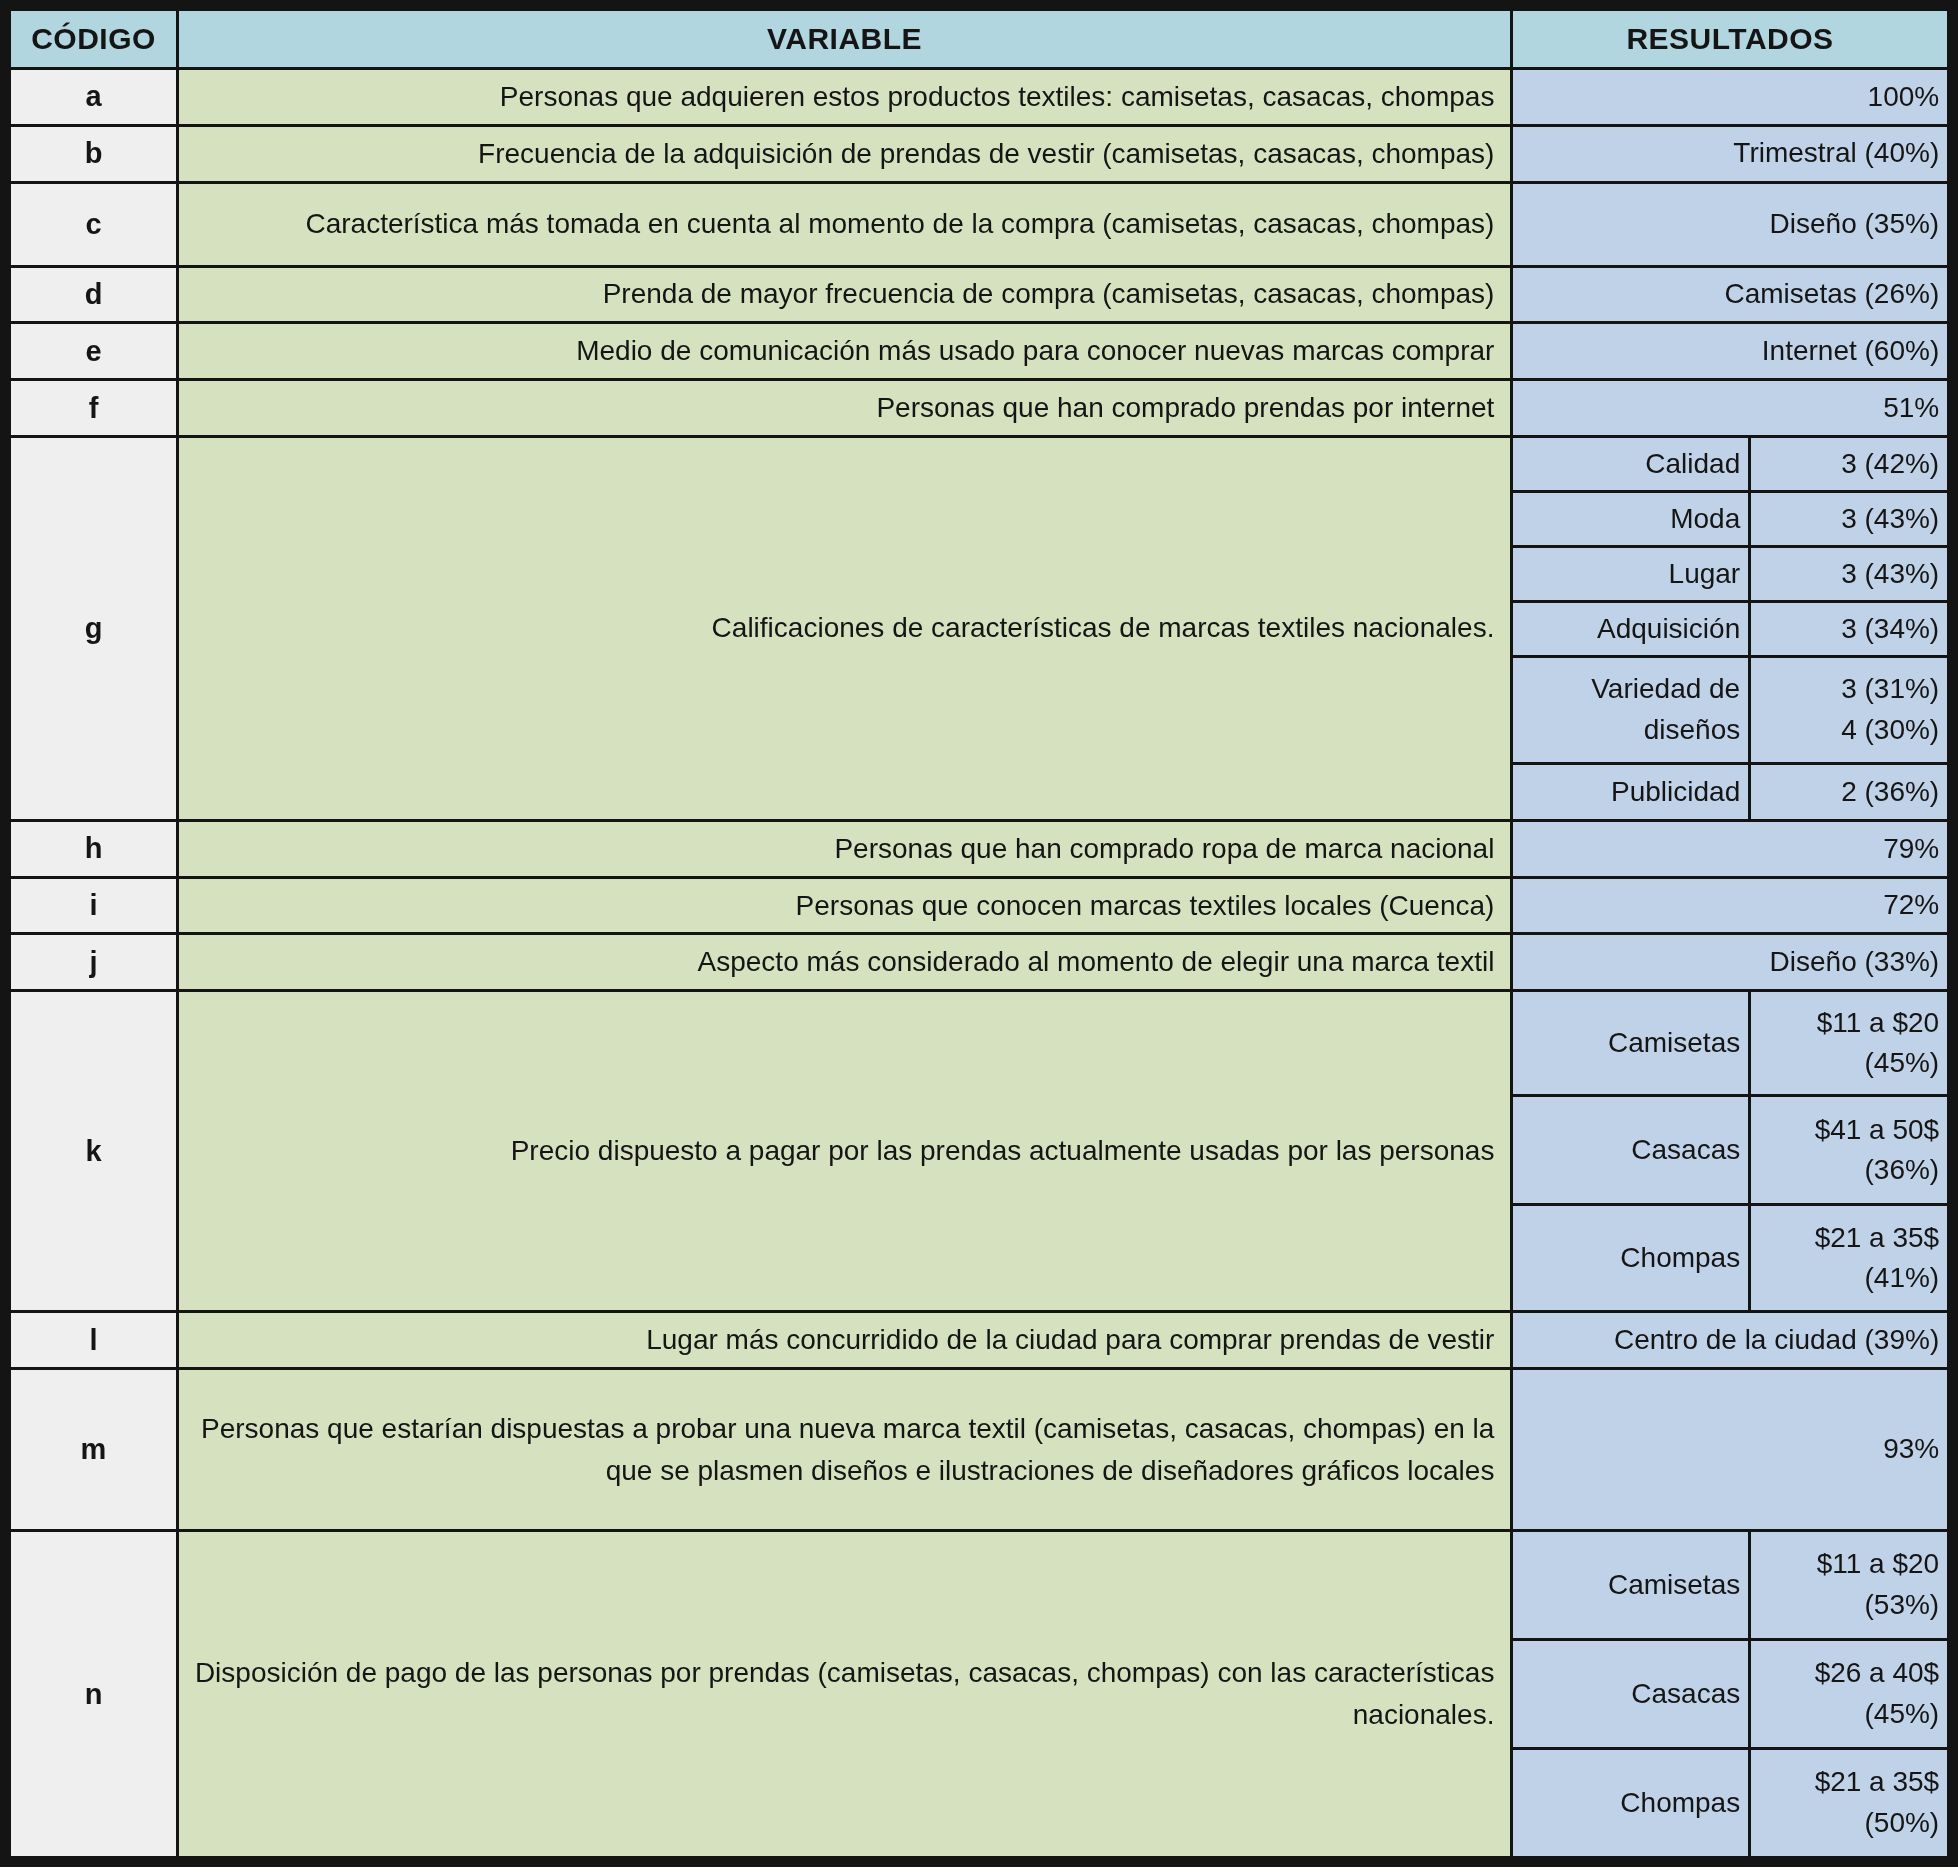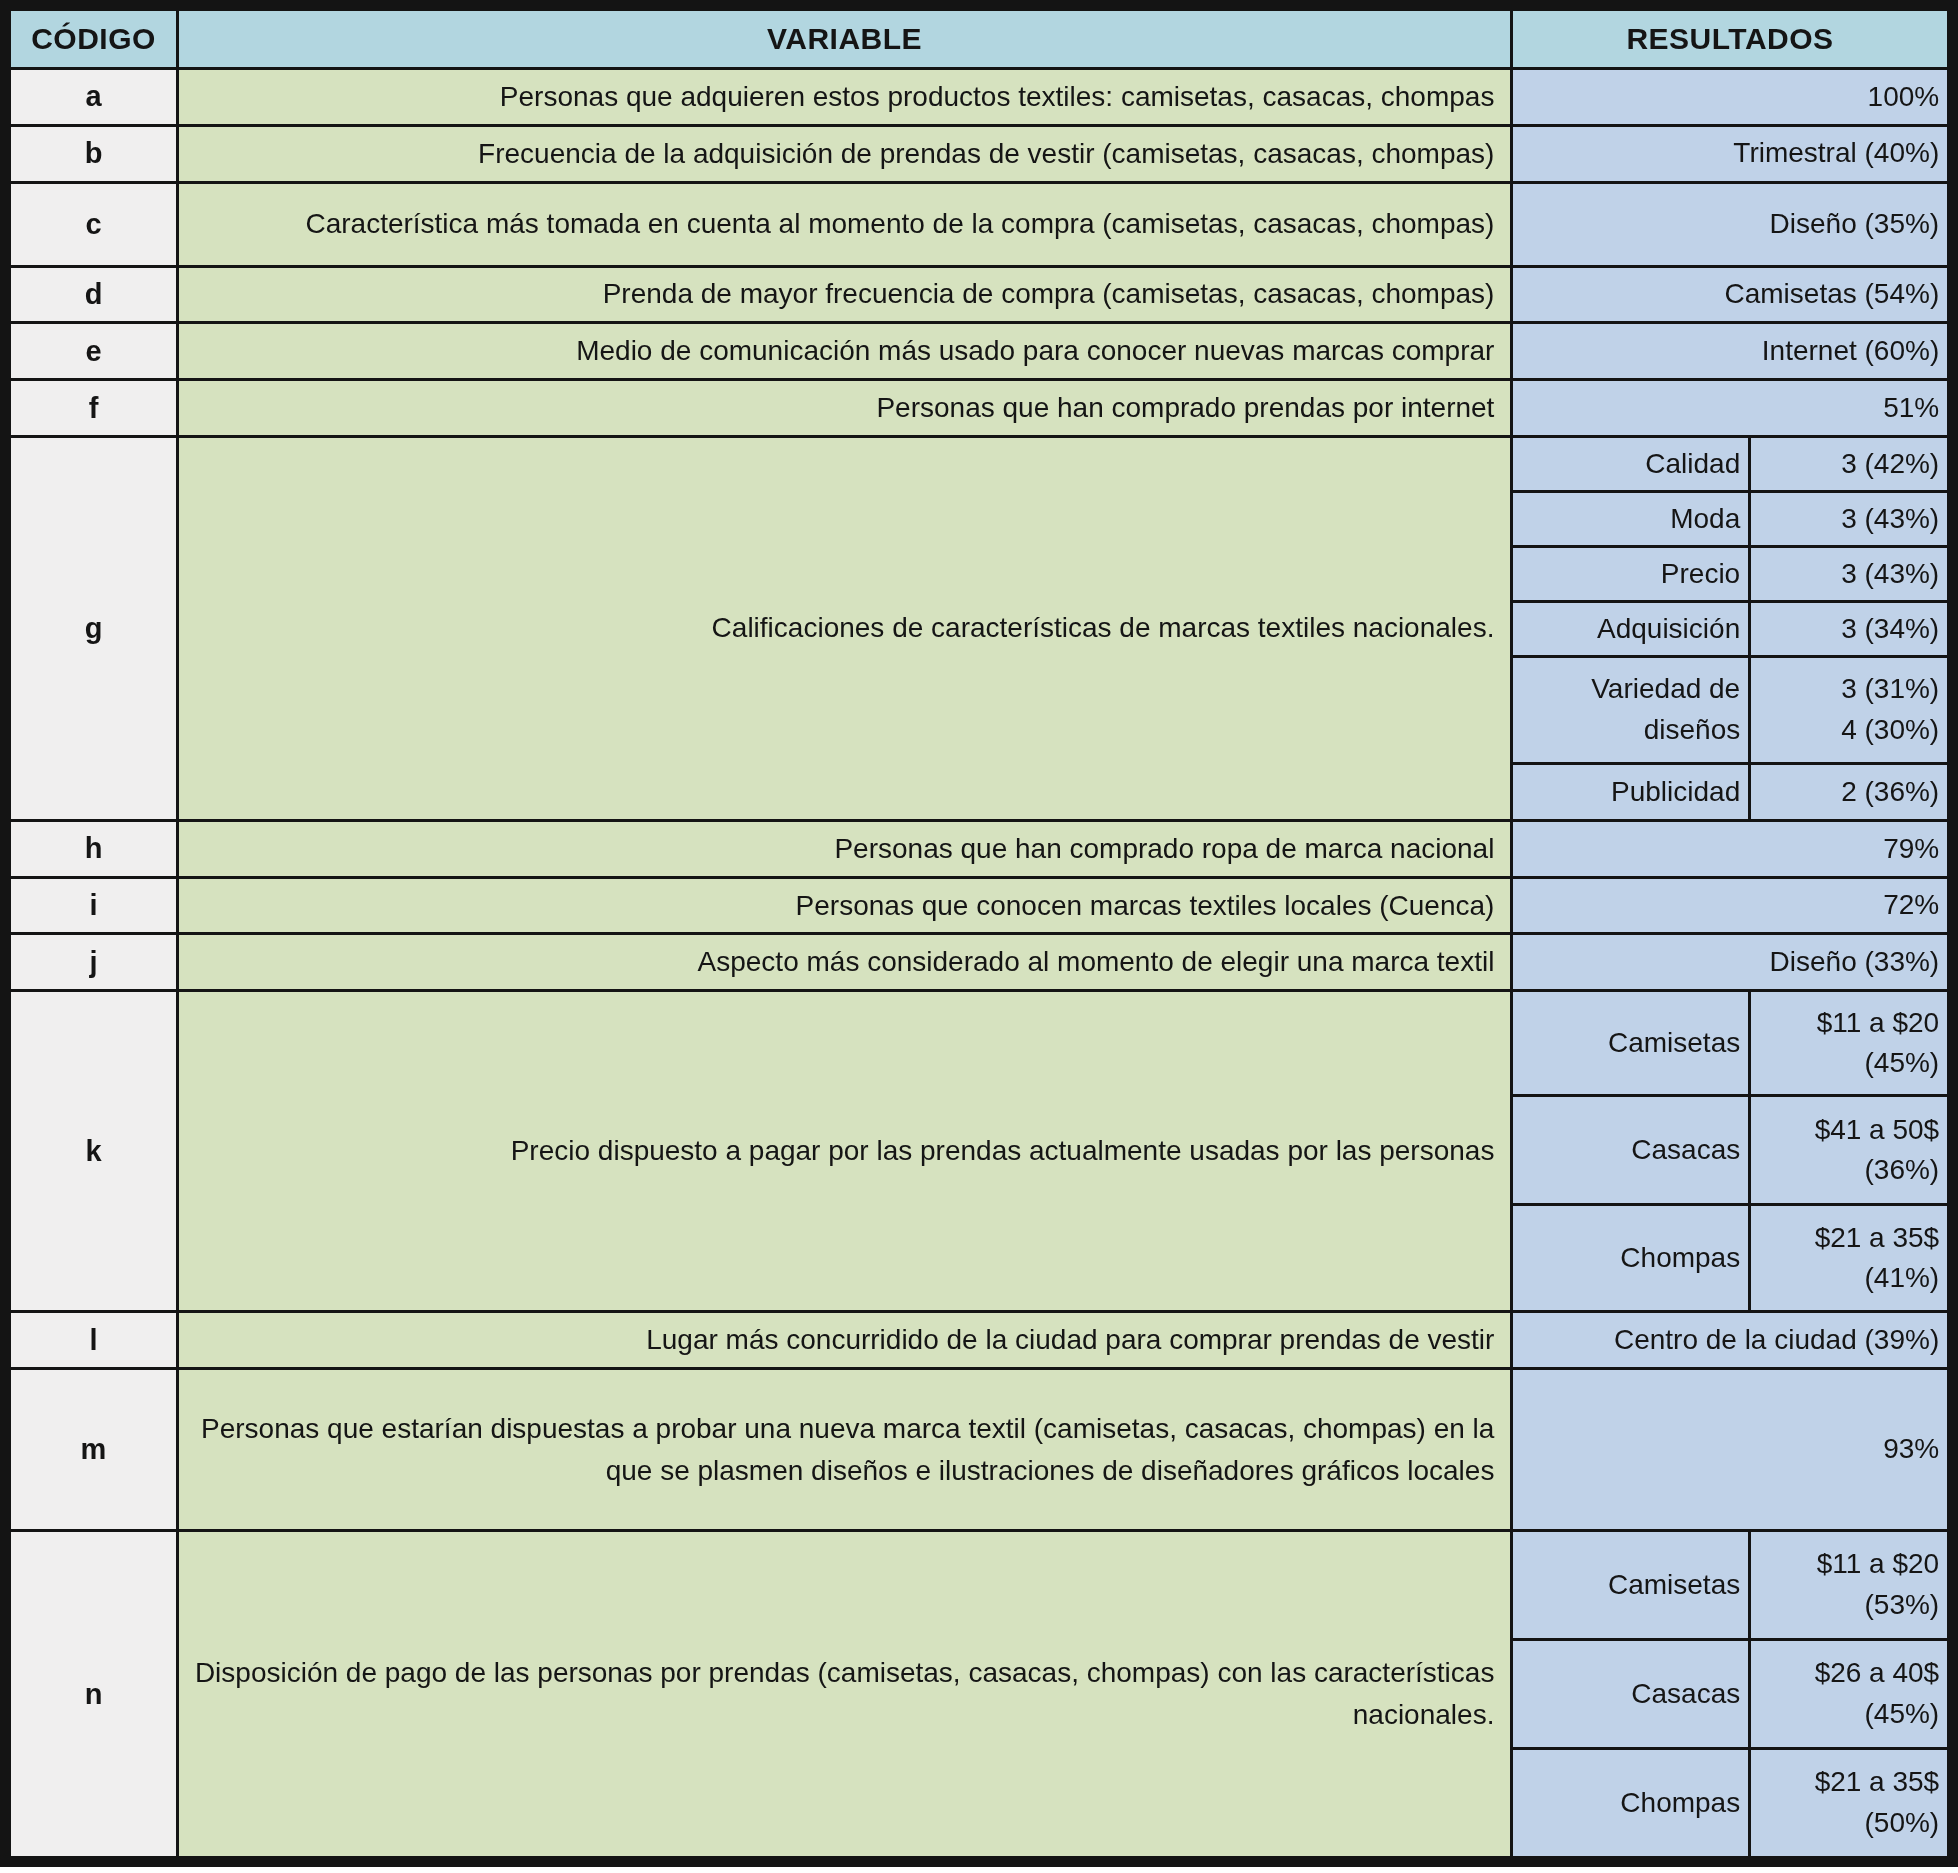--- a/index.html
+++ b/index.html
@@ -86,21 +86,21 @@
 
   <tr style="height:84px">
     <td class="code">c</td>
     <td class="var">Característica más tomada en cuenta al momento de la compra (camisetas, casacas, chompas)</td>
     <td class="res" colspan="2">Diseño (35%)</td>
   </tr>
 
   <tr style="height:41px">
     <td class="code">d</td>
     <td class="var">Prenda de mayor frecuencia de compra (camisetas, casacas, chompas)</td>
-    <td class="res" colspan="2">Camisetas (54%)</td>
+    <td class="res" colspan="2">Camisetas (26%)</td>
   </tr>
 
   <tr style="height:41px">
     <td class="code">e</td>
     <td class="var">Medio de comunicación más usado para conocer nuevas marcas comprar</td>
     <td class="res" colspan="2">Internet (60%)</td>
   </tr>
 
   <tr style="height:41px">
     <td class="code">f</td>
@@ -112,21 +112,21 @@
     <td class="code" rowspan="6">g</td>
     <td class="var" rowspan="6">Calificaciones de características de marcas textiles nacionales.</td>
     <td class="res">Calidad</td>
     <td class="res">3 (42%)</td>
   </tr>
   <tr style="height:55px">
     <td class="res">Moda</td>
     <td class="res">3 (43%)</td>
   </tr>
   <tr style="height:55px">
-    <td class="res">Precio</td>
+    <td class="res">Lugar</td>
     <td class="res">3 (43%)</td>
   </tr>
   <tr style="height:55px">
     <td class="res">Adquisición</td>
     <td class="res">3 (34%)</td>
   </tr>
   <tr style="height:107px">
     <td class="res">Variedad de diseños</td>
     <td class="res">
       <div>3 (31%)</div>

